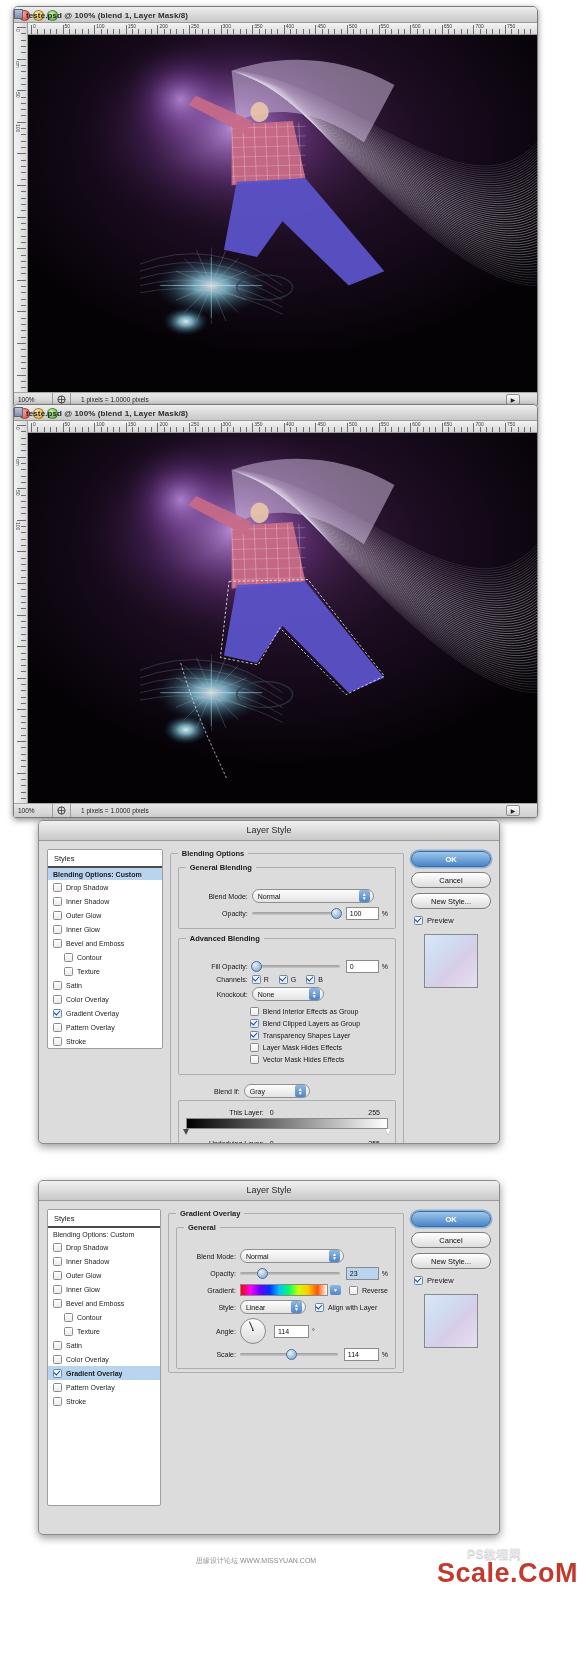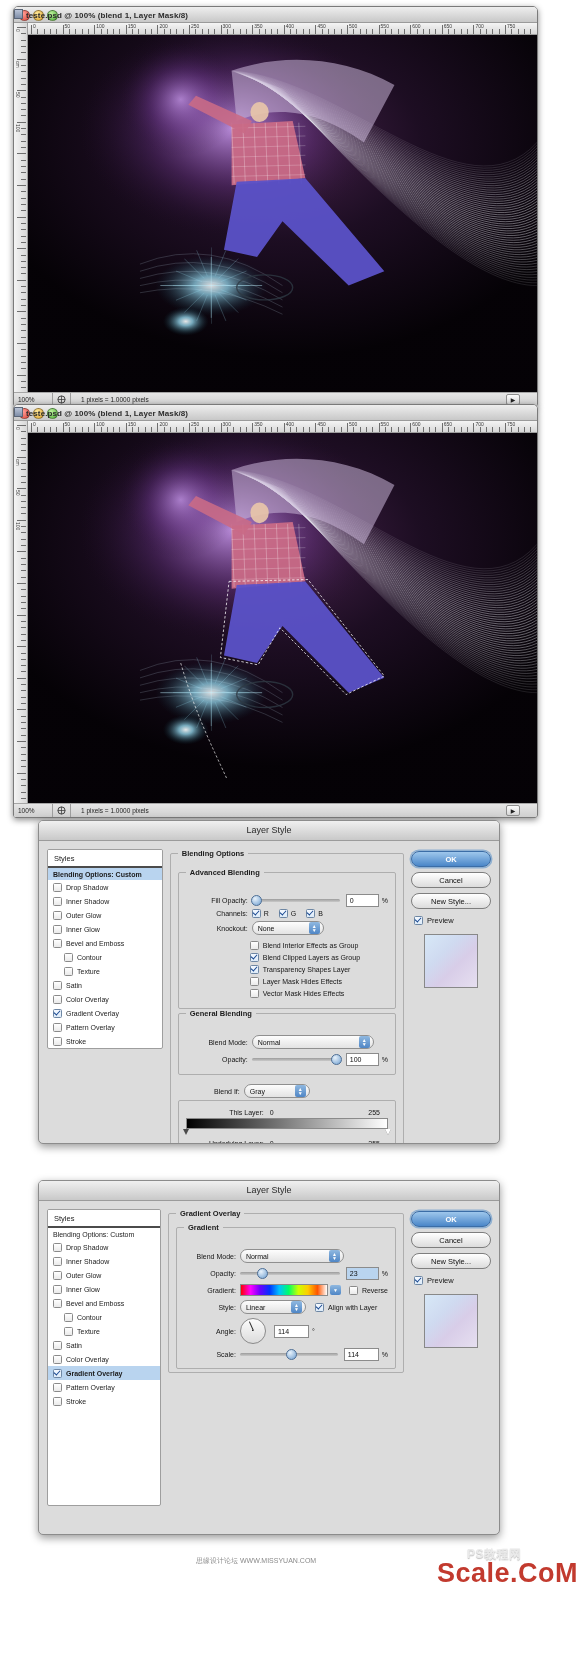--- a/index.html
+++ b/index.html
@@ -773,20 +773,40 @@
             <span class="cb"></span>
             <span>Stroke</span>
           </div>
         </div>
     </div>
 
     <div class="ls-main">
       <div class="grpbox" style="margin-top:4px;padding-top:9px;">
         <div class="grplab">Blending Options</div>
 
+        <div class="grpbox" style="margin-top:4px;">
+          <div class="grplab">General Blending</div>
+          <div class="row">
+            <div class="lab" style="width:62px;">Blend Mode:</div>
+            <div class="sel-ctl" style="width:112px;">
+              <span>Normal</span>
+              <span class="stepper">▲<br>▼</span>
+            </div>
+          </div>
+          <div class="row" style="margin-bottom:1px;">
+            <div class="lab" style="width:62px;">Opacity:</div>
+            <div class="slider" style="width:88px;">
+              <div class="track"></div>
+              <div class="knob" style="left:79px;"></div>
+            </div>
+            <div class="num" style="width:28px;margin-left:6px;">100</div>
+            <span class="pct">%</span>
+          </div>
+        </div>
+
         <div class="grpbox" style="margin-top:9px;">
           <div class="grplab">Advanced Blending</div>
           <div class="row" style="margin-bottom:2px;">
             <div class="lab" style="width:62px;">Fill Opacity:</div>
             <div class="slider" style="width:88px;">
               <div class="track"></div>
               <div class="knob" style="left:-1px;"></div>
             </div>
             <div class="num" style="width:28px;margin-left:6px;">0</div>
             <span class="pct">%</span>
@@ -832,40 +852,20 @@
                 <span class="cb"></span>
                 <span>Layer Mask Hides Effects</span>
               </div>
               <div class="chk-row">
                 <span class="cb"></span>
                 <span>Vector Mask Hides Effects</span>
               </div>
             </div>
         </div>
 
-        <div class="grpbox" style="margin-top:4px;">
-          <div class="grplab">General Blending</div>
-          <div class="row">
-            <div class="lab" style="width:62px;">Blend Mode:</div>
-            <div class="sel-ctl" style="width:112px;">
-              <span>Normal</span>
-              <span class="stepper">▲<br>▼</span>
-            </div>
-          </div>
-          <div class="row" style="margin-bottom:1px;">
-            <div class="lab" style="width:62px;">Opacity:</div>
-            <div class="slider" style="width:88px;">
-              <div class="track"></div>
-              <div class="knob" style="left:79px;"></div>
-            </div>
-            <div class="num" style="width:28px;margin-left:6px;">100</div>
-            <span class="pct">%</span>
-          </div>
-        </div>
-
         <div class="row" style="margin:9px 0 1px 0;">
           <div class="lab" style="width:62px;">Blend If:</div>
           <div class="sel-ctl" style="width:56px;">
             <span>Gray</span>
             <span class="stepper">▲<br>▼</span>
           </div>
         </div>
         <div class="grpbox" style="margin-top:2px;padding:8px 7px 5px 7px;">
           <div style="display:flex;font-size:7px;color:#141414;justify-content:space-between;padding:0 2px 2px 0;">
             <span style="width:78px;text-align:right;padding-right:6px;">This Layer:</span>
@@ -965,21 +965,21 @@
             <span>Stroke</span>
           </div>
         </div>
     </div>
 
     <div class="ls-main">
       <div class="grpbox" style="margin-top:4px;padding-top:9px;height:142px;">
         <div class="grplab">Gradient Overlay</div>
 
         <div class="grpbox" style="margin-top:4px;">
-          <div class="grplab">Gradient</div>
+          <div class="grplab">General</div>
 
           <div class="row">
             <div class="lab" style="width:52px;">Blend Mode:</div>
             <div class="sel-ctl" style="width:94px;">
               <span>Normal</span>
               <span class="stepper">▲<br>▼</span>
             </div>
           </div>
 
           <div class="row">

